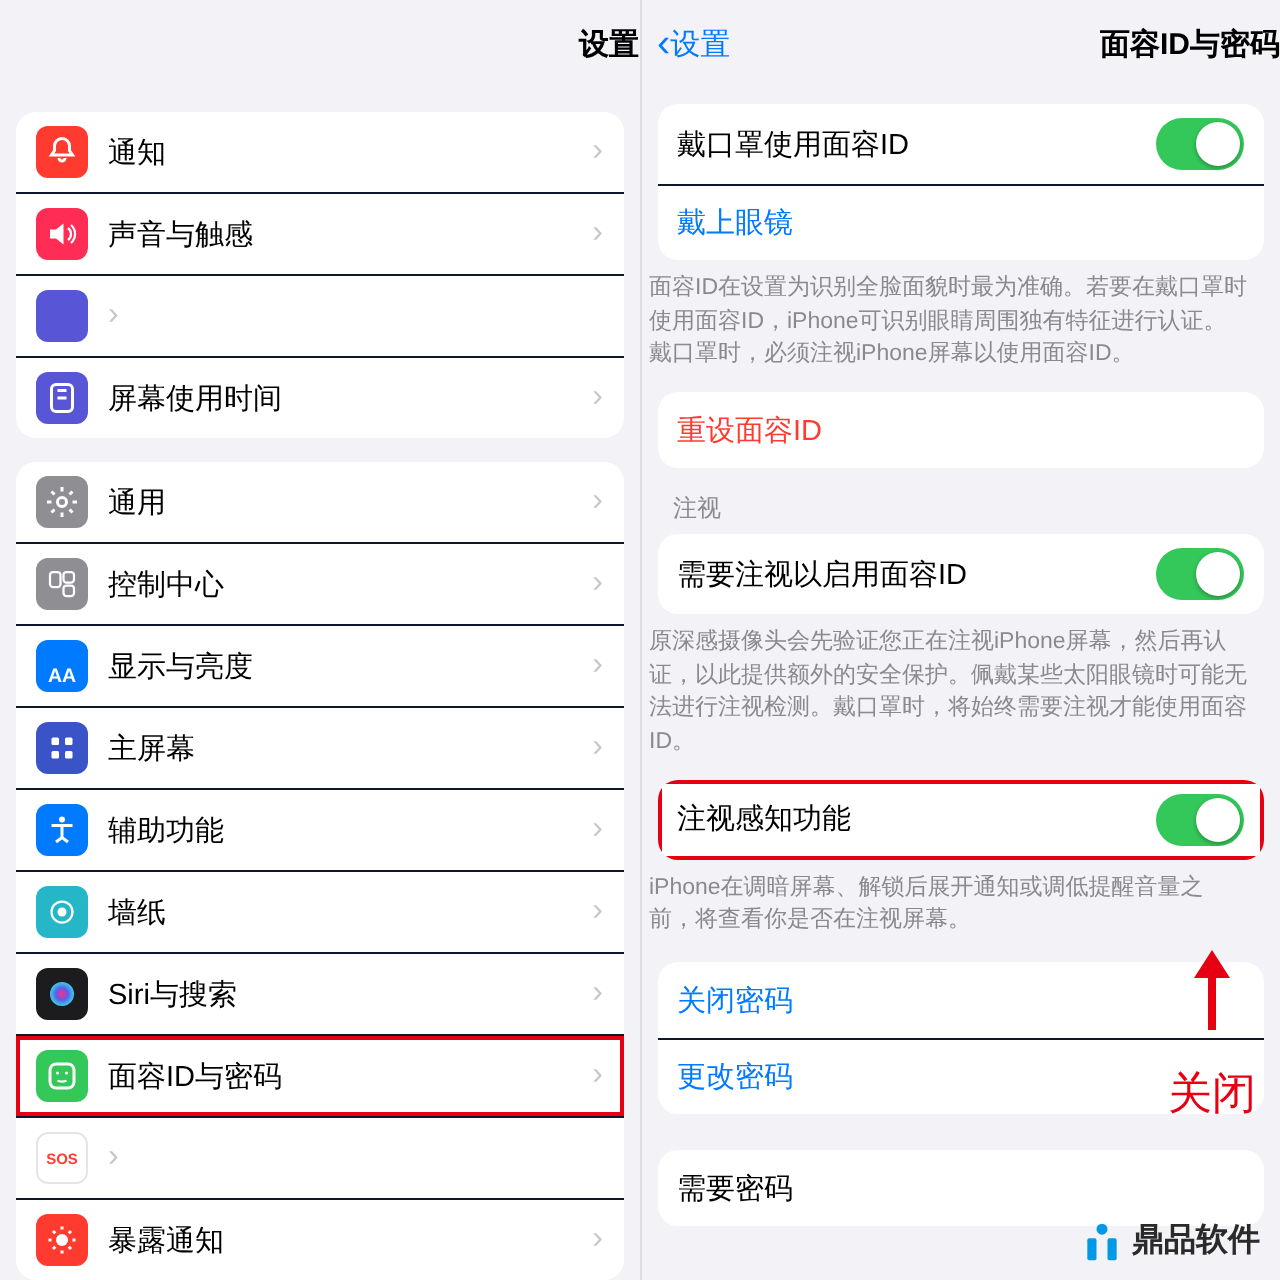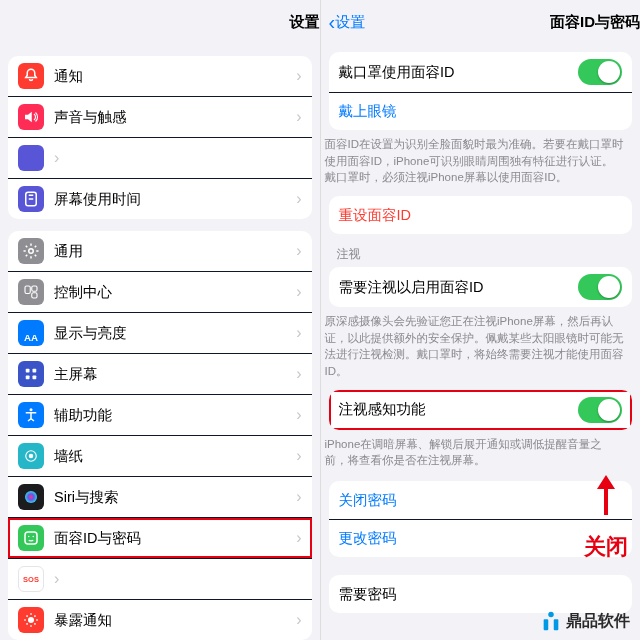--- a/index.html
+++ b/index.html
@@ -21,22 +21,22 @@
   .toggle{width:44px;height:26px;border-radius:13px;background:#34c759;position:relative;flex:none}
   .toggle::after{content:"";position:absolute;right:2px;top:2px;width:22px;height:22px;border-radius:50%;background:#fff;box-shadow:0 1px 2px rgba(0,0,0,.3)}
   .row-link .lbl{color:#007aff}
   .row-destructive .lbl{color:#ff3b30}
   .caption{font-size:11.5px;color:#8a8a8e;padding:6px 16px 2px 4px;line-height:1.45}
   .section-hdr{font-size:12px;color:#8a8a8e;padding:12px 16px 4px 16px}
   .group-wide{margin:0 8px;background:#fff;border-radius:10px;overflow:hidden}
   .arrow-box{position:absolute;right:12px;bottom:78px;display:flex;flex-direction:column;align-items:center;pointer-events:none}
   .arrow-up{width:0;height:0;border-left:9px solid transparent;border-right:9px solid transparent;border-bottom:14px solid #e60012}
   .arrow-stem{width:4px;height:26px;background:#e60012}
-  .arrow-lbl{color:#e60012;font-size:22px;font-weight:700;margin-top:17px}
-  .wm{position:absolute;right:10px;bottom:8px;display:flex;align-items:flex-end;gap:4px}
+  .arrow-lbl{color:#e60012;font-size:22px;font-weight:400;margin-top:17px}
+  .wm{position:absolute;right:10px;bottom:8px;display:flex;align-items:flex-start;gap:4px}
   .wm-logo{width:22px;height:22px}
   .wm svg{width:22px;height:22px}
   .wm-txt{font-size:16px;font-weight:600;color:#2a2a2a}
 </style>
 </head>
 <body>
 
 <div class="wrap">
 
   <div class="pane pane-left">

